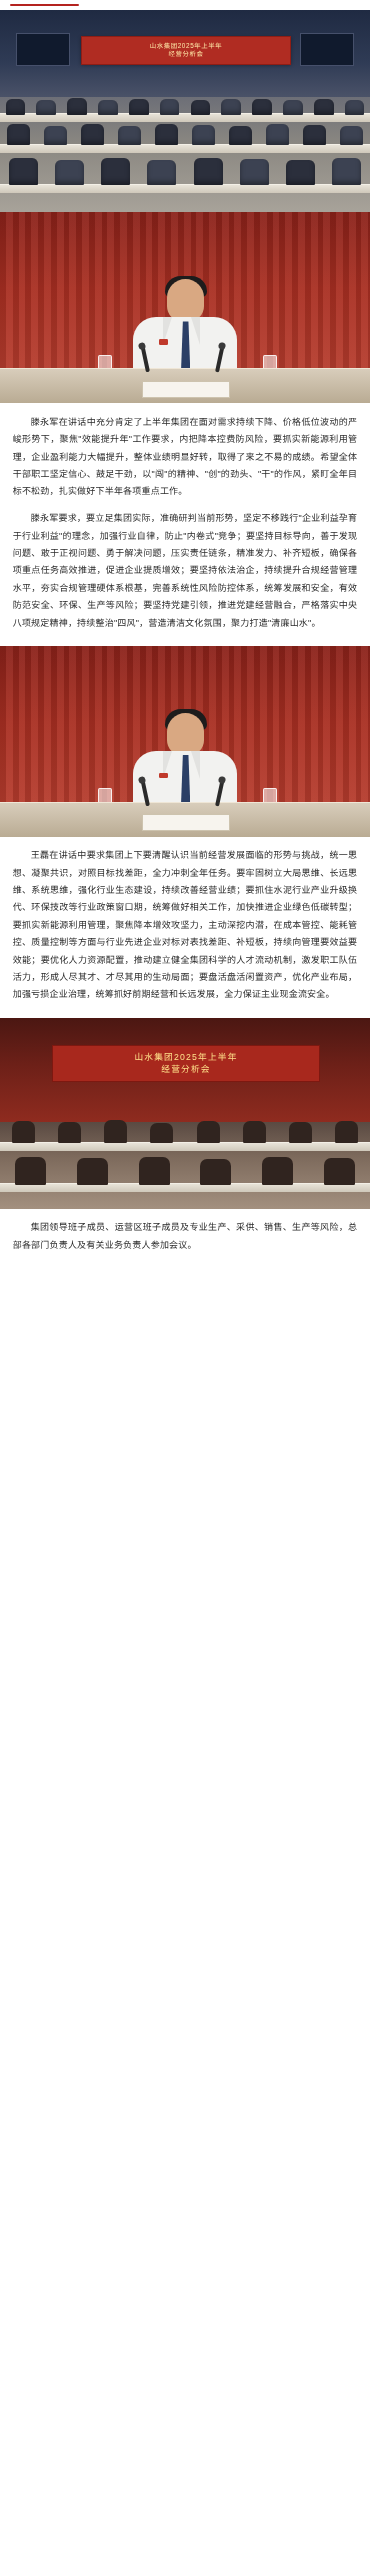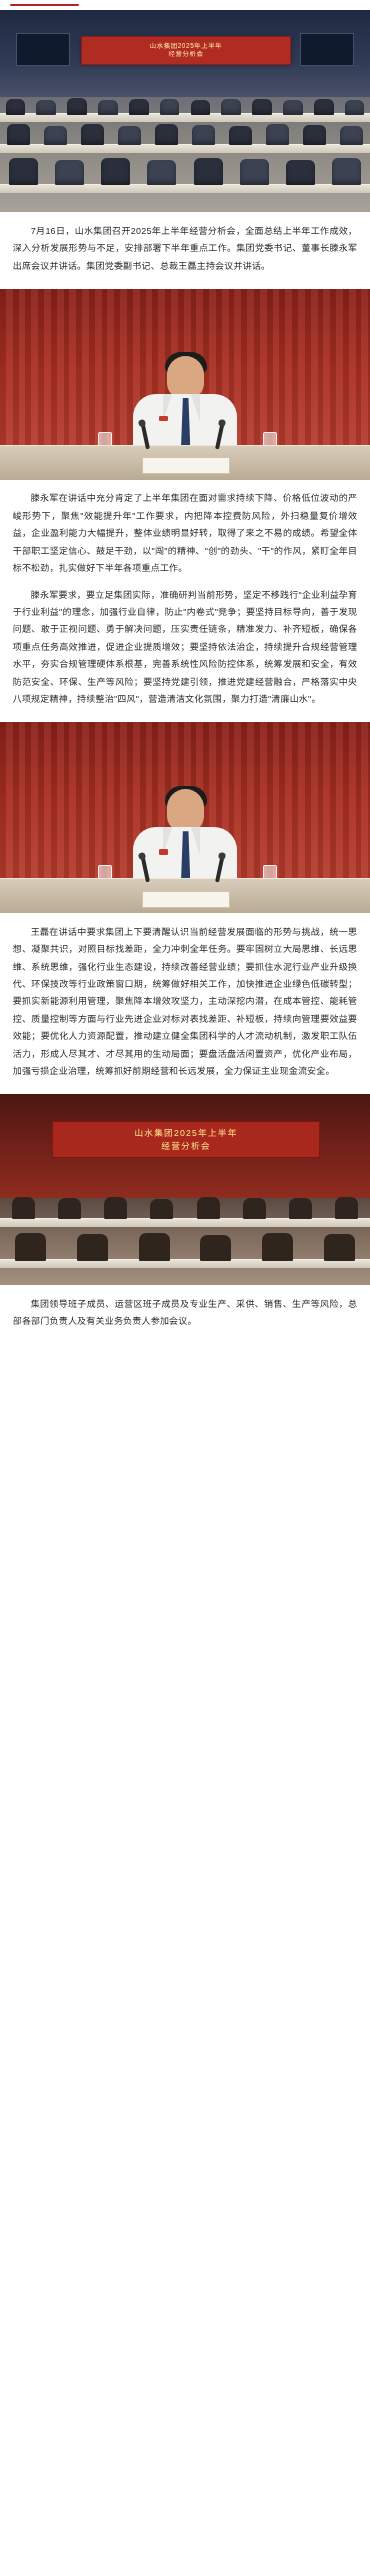--- a/index.html
+++ b/index.html
@@ -236,23 +236,20 @@
         <div class="seat light" style="height:25.5px;width:29px;"></div>
       <div class="seat" style="height:27px;width:29px;"></div>
         <div class="seat light" style="height:25px;width:29px;"></div>
       <div class="seat" style="height:27px;width:29px;"></div>
         <div class="seat light" style="height:26px;width:29px;"></div>
       <div class="seat" style="height:25.5px;width:29px;"></div>
         <div class="seat light" style="height:27px;width:29px;"></div>
     </div>
   </div>
 
-  <div class="article">
-    <p class="para">7月16日，山水集团召开2025年上半年经营分析会，全面总结上半年工作成效，深入分析发展形势与不足，安排部署下半年重点工作。集团党委书记、董事长滕永军出席会议并讲话。集团党委副书记、总裁王磊主持会议并讲话。</p>
-  </div>
 
   <div class="photo photo-2">
     <div class="red-drape"></div>
     <div class="podium-person">
       <div class="p-hair"></div>
       <div class="p-head"></div>
       <div class="p-body"></div>
       <div class="p-collar-l"></div>
       <div class="p-collar-r"></div>
       <div class="p-tie"></div>
@@ -260,21 +257,21 @@
     </div>
     <div class="water-cup cup-a"></div>
     <div class="water-cup cup-b"></div>
     <div class="desk"></div>
     <div class="mic mic-a"></div>
     <div class="mic mic-b"></div>
     <div class="nameplate"></div>
   </div>
 
   <div class="article">
-    <p class="para">滕永军在讲话中充分肯定了上半年集团在面对需求持续下降、价格低位波动的严峻形势下，聚焦"效能提升年"工作要求，内把降本控费防风险，外扫稳量复价增效益，企业盈利能力大幅提升，整体业绩明显好转，取得了来之不易的成绩。希望全体干部职工坚定信心、鼓足干劲，以"闯"的精神、"创"的劲头、"干"的作风，紧盯全年目标不松劲，扎实做好下半年各项重点工作。</p>
+    <p class="para">滕永军在讲话中充分肯定了上半年集团在面对需求持续下降、价格低位波动的严峻形势下，聚焦"效能提升年"工作要求，内把降本控费防风险，要抓实新能源利用管理，企业盈利能力大幅提升，整体业绩明显好转，取得了来之不易的成绩。希望全体干部职工坚定信心、鼓足干劲，以"闯"的精神、"创"的劲头、"干"的作风，紧盯全年目标不松劲，扎实做好下半年各项重点工作。</p>
     <p class="para">滕永军要求，要立足集团实际，准确研判当前形势，坚定不移践行"企业利益孕育于行业利益"的理念，加强行业自律，防止"内卷式"竞争；要坚持目标导向，善于发现问题、敢于正视问题、勇于解决问题，压实责任链条，精准发力、补齐短板，确保各项重点任务高效推进，促进企业提质增效；要坚持依法治企，持续提升合规经营管理水平，夯实合规管理硬体系根基，完善系统性风险防控体系，统筹发展和安全，有效防范安全、环保、生产等风险；要坚持党建引领，推进党建经营融合，严格落实中央八项规定精神，持续整治"四风"，营造清洁文化氛围，聚力打造"清廉山水"。</p>
   </div>
 
   <div class="photo photo-3">
     <div class="red-drape"></div>
     <div class="podium-person">
       <div class="p-hair"></div>
       <div class="p-head"></div>
       <div class="p-body"></div>
       <div class="p-collar-l"></div>

